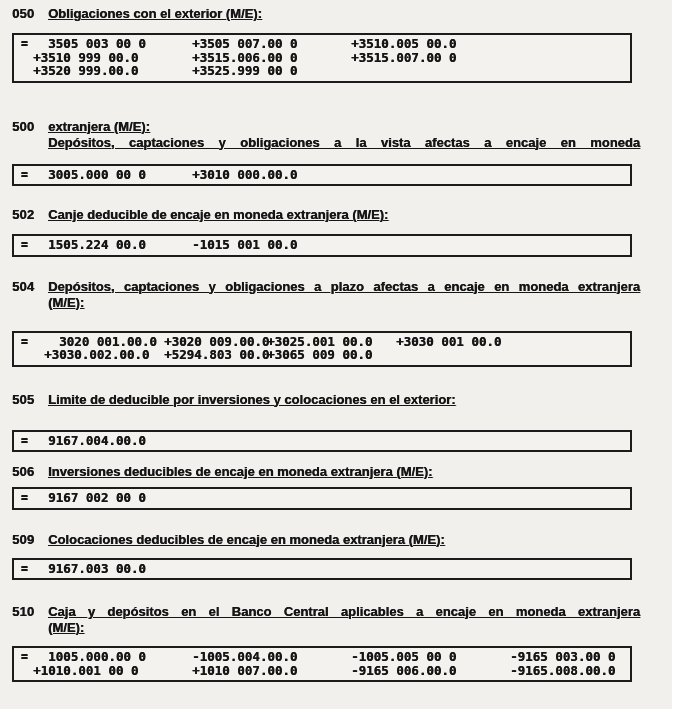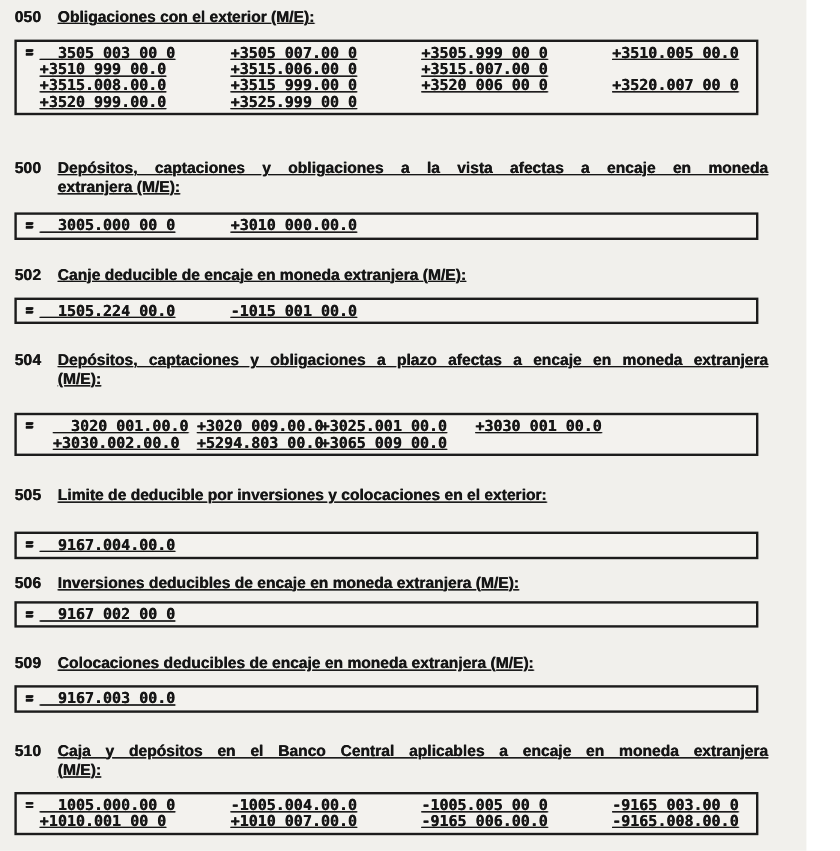--- a/index.html
+++ b/index.html
@@ -46,21 +46,20 @@
     transform:scaleY(1.2);
     text-shadow:0.6px 0 0 currentColor, 0 0.6px 0 currentColor;
   }
   .row{display:flex;}
   .cell{
     width:159px;flex-shrink:0;
     font:bold 12.5px "DejaVu Sans Mono", monospace;
     line-height:13.5px;
     white-space:pre;
     text-shadow:0.4px 0 0 currentColor;
-    text-decoration:underline;
   }
   
   #s504 .box{padding-left:30px;}
   #s504 .cell:nth-child(1){width:120px;}
   #s504 .cell:nth-child(2){width:103px;text-align:right;}
   #s504 .cell:nth-child(3){width:129px;}
   
   #s050{margin-top:0;}        #s050 .box{margin-top:11px;}
   #s500{margin-top:36px;}     #s500 .box{margin-top:13px;}
   #s502{margin-top:21px;}     #s502 .box{margin-top:11px;}
@@ -80,47 +79,40 @@
       <div class="num">050</div>
       <div class="title">
         <span class="ln">Obligaciones con el exterior (M/E):</span>
       </div>
     </div>
     <div class="box">
       <span class="eq">=</span>
       <div class="row">
         <span class="cell">  3505 003 00 0</span>
         <span class="cell">+3505 007.00 0</span>
-        <span class="cell">+3505.999 00 0</span>
         <span class="cell">+3510.005 00.0</span>
       </div>
       <div class="row">
         <span class="cell">+3510 999 00.0</span>
         <span class="cell">+3515.006.00 0</span>
         <span class="cell">+3515.007.00 0</span>
       </div>
       <div class="row">
-        <span class="cell">+3515.008.00.0</span>
-        <span class="cell">+3515 999.00 0</span>
-        <span class="cell">+3520 006 00 0</span>
-        <span class="cell">+3520.007 00 0</span>
-      </div>
-      <div class="row">
         <span class="cell">+3520 999.00.0</span>
         <span class="cell">+3525.999 00 0</span>
       </div>
     </div>
   </div>
 
   <div class="sec" id="s500">
     <div class="hd">
       <div class="num">500</div>
       <div class="title">
+        <span class="ln">extranjera (M/E):</span>
         <span class="ln just">Depósitos, captaciones y obligaciones a la vista afectas a encaje en moneda</span>
-        <span class="ln">extranjera (M/E):</span>
       </div>
     </div>
     <div class="box">
       <span class="eq">=</span>
       <div class="row">
         <span class="cell">  3005.000 00 0</span>
         <span class="cell">+3010 000.00.0</span>
       </div>
     </div>
   </div>

